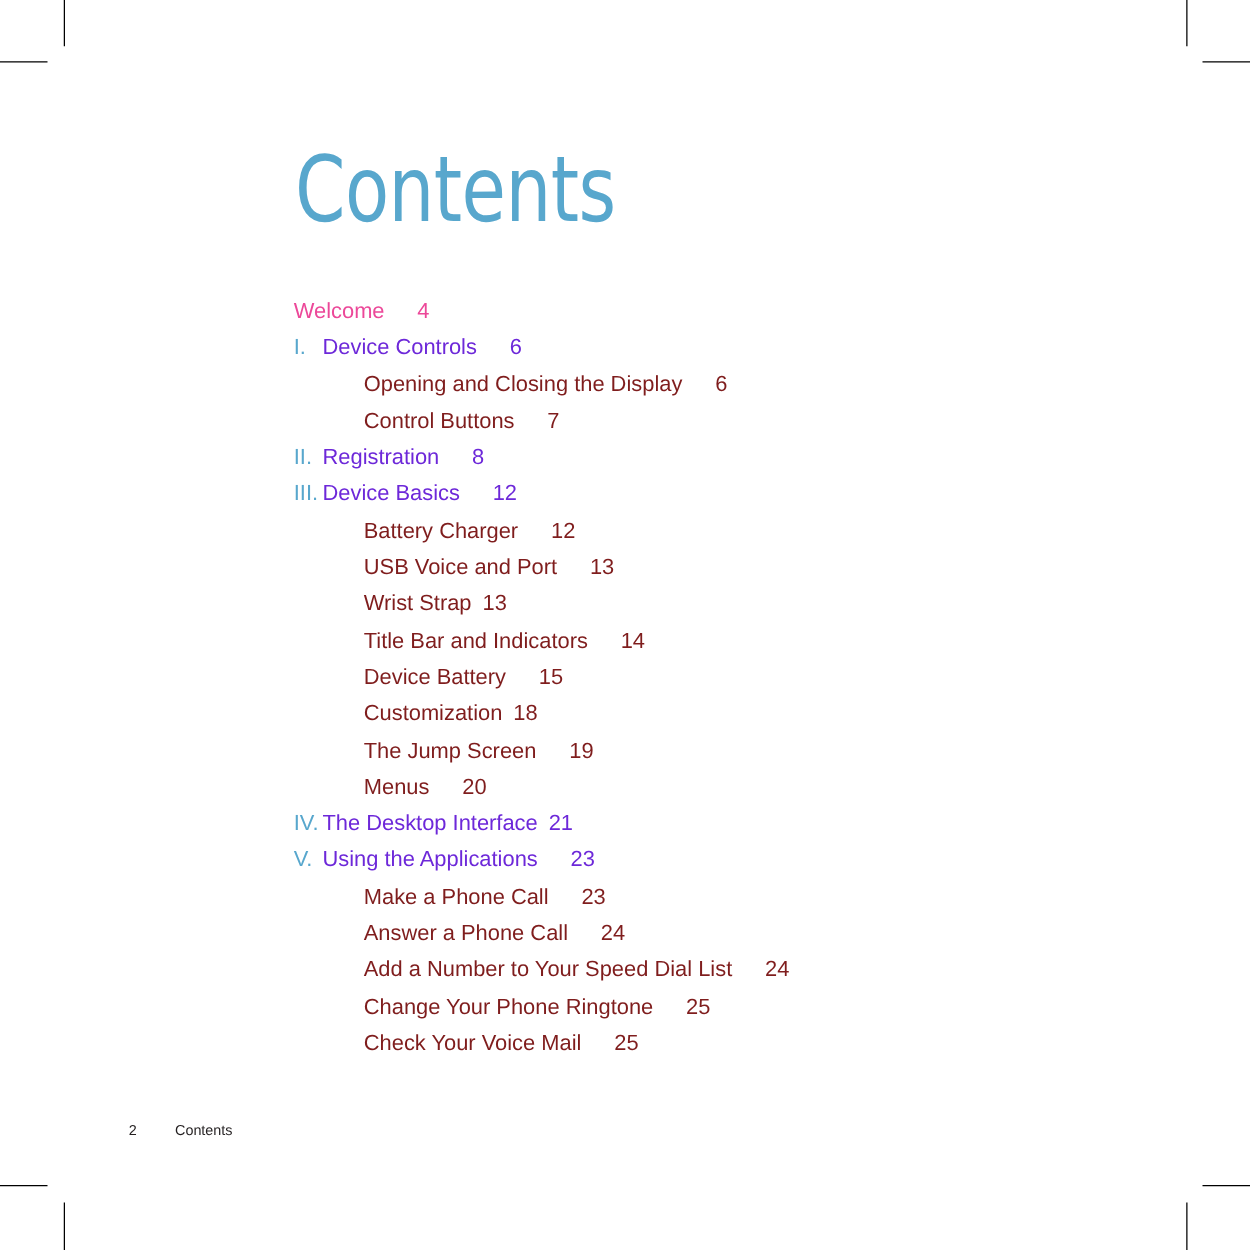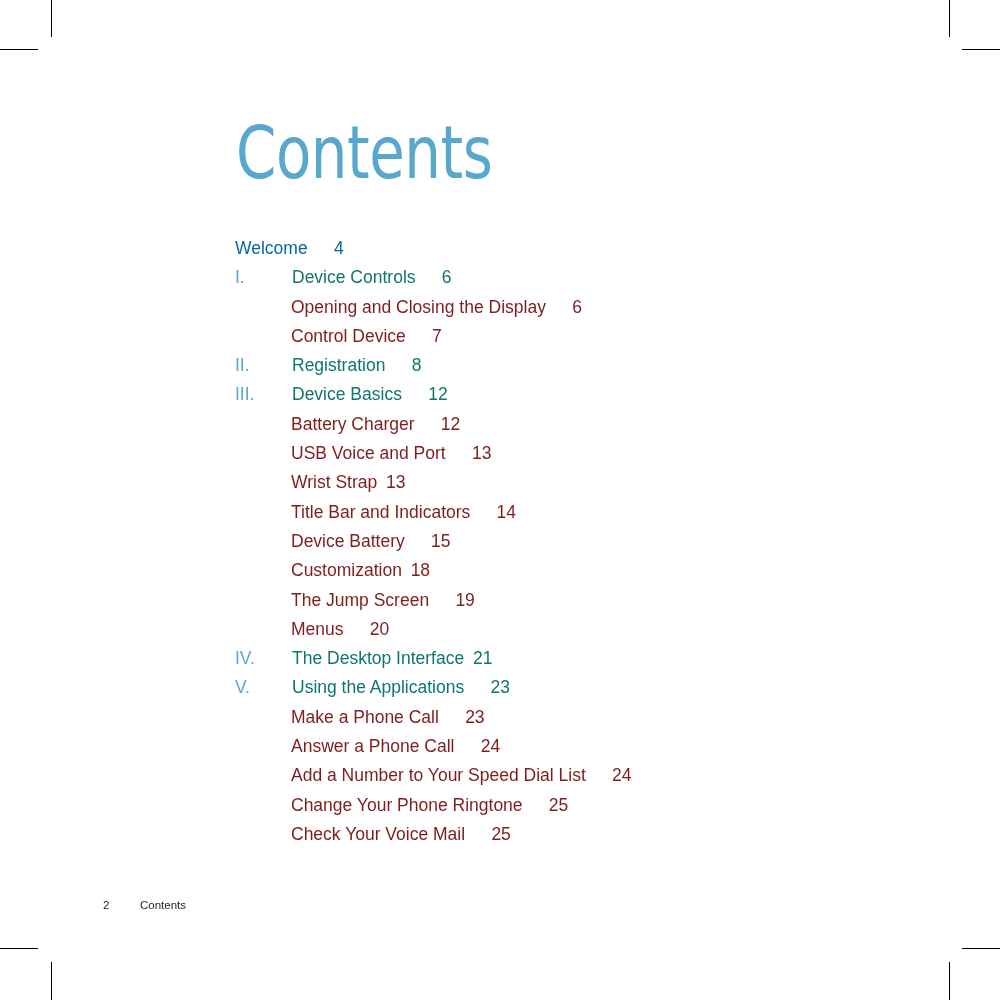--- a/index.html
+++ b/index.html
@@ -74,27 +74,27 @@
     color: #58a7cd;
   }
   .toc-title {
     position: absolute;
     top: 0;
     font-size: 17.5px;
     white-space: nowrap;
   }
   
   .lvl-top > .toc-title {
-    left: 292px;
-    color: #0f766e;
+    left: 258px;
+    color: #6d28d9;
   }
   
   .lvl-plain > .toc-title {
     left: 235px;
-    color: #0369a1;
+    color: #ec4899;
   }
   
   .lvl-sub > .toc-title {
     left: 291px;
     color: #7f1d1d;
   }
   .pg {
     display: inline;
   }
   .gap-wide::before { content: "\2002\2002\2002"; }
@@ -142,21 +142,21 @@
         <span class="toc-title"><span>Welcome</span><span class="pg gap-wide">4</span></span>
       </div>
       <div class="toc-row lvl-top">
         <span class="toc-num">I.</span>
         <span class="toc-title"><span>Device Controls</span><span class="pg gap-wide">6</span></span>
       </div>
       <div class="toc-row lvl-sub">
         <span class="toc-title"><span>Opening and Closing the Display</span><span class="pg gap-wide">6</span></span>
       </div>
       <div class="toc-row lvl-sub">
-        <span class="toc-title"><span>Control Device</span><span class="pg gap-wide">7</span></span>
+        <span class="toc-title"><span>Control Buttons</span><span class="pg gap-wide">7</span></span>
       </div>
       <div class="toc-row lvl-top">
         <span class="toc-num">II.</span>
         <span class="toc-title"><span>Registration</span><span class="pg gap-wide">8</span></span>
       </div>
       <div class="toc-row lvl-top">
         <span class="toc-num">III.</span>
         <span class="toc-title"><span>Device Basics</span><span class="pg gap-wide">12</span></span>
       </div>
       <div class="toc-row lvl-sub">

